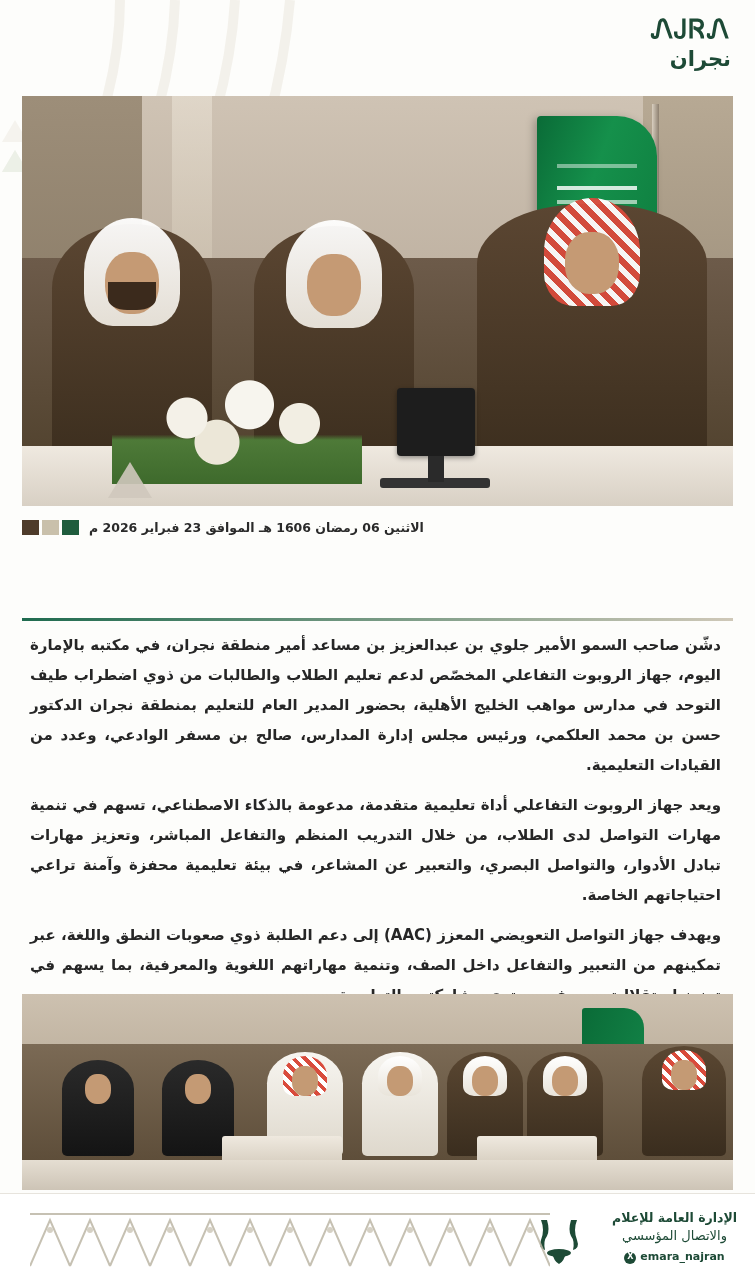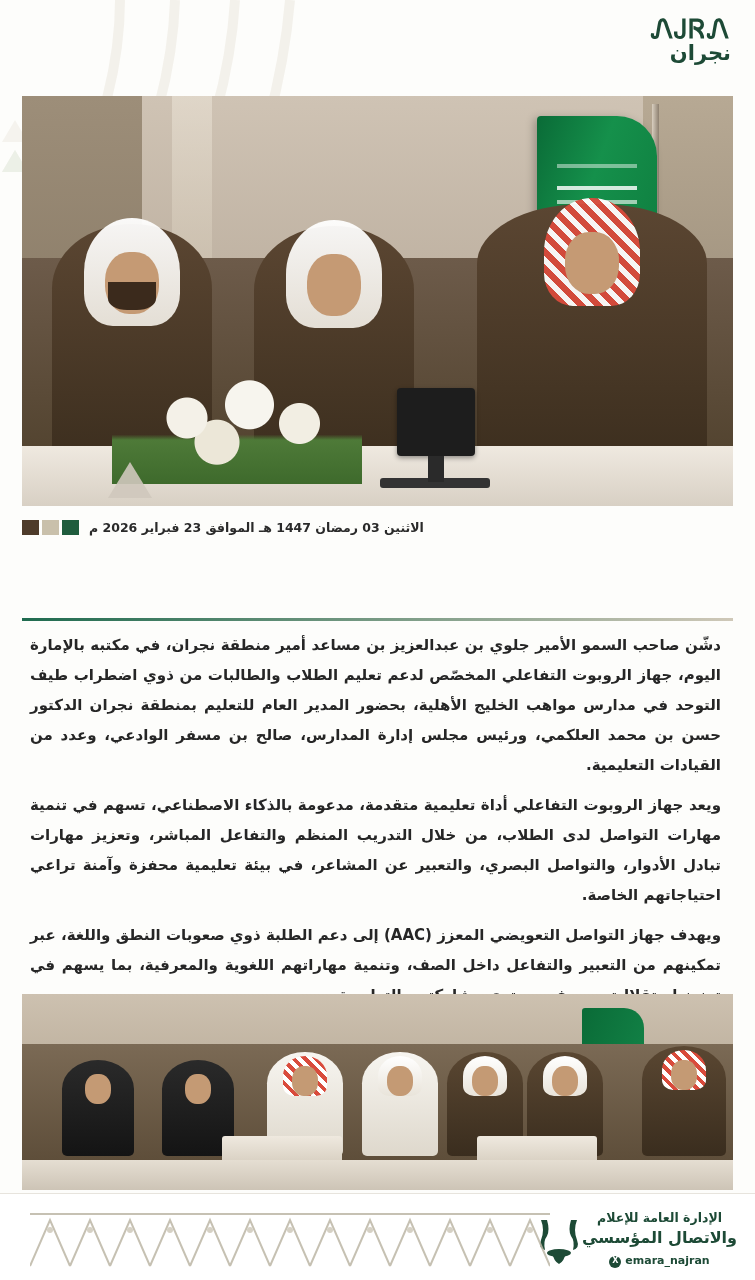--- a/index.html
+++ b/index.html
@@ -50,21 +50,21 @@
   }
   .brand-logo {
     font-size: 26px;
     letter-spacing: 2px;
     color: #1d4a36;
     font-weight: bold;
     font-family: "DejaVu Sans", sans-serif;
     direction: ltr;
   }
   .brand-name {
-    margin-top: 1px;
+    margin-top: 7px;
     font-size: 21px;
     color: #1d4a36;
     font-weight: bold;
   }
 
   
   .hero {
     position: absolute;
     top: 96px;
     left: 22px;
@@ -290,21 +290,21 @@
     background: #ffffff;
   }
   .footer-left {
     position: absolute;
     right: 18px; top: 16px;
     text-align: center;
     color: #1d4a36;
     line-height: 1.35;
   }
   .f-line1 { font-size: 12.5px; font-weight: bold; }
-  .f-line2 { font-size: 16px; font-weight: bold; }
+  .f-line2 { font-size: 13px; font-weight: normal; }
   .f-handle {
     margin-top: 6px;
     font-size: 11px;
     font-weight: bold;
     direction: ltr;
     display: flex;
     align-items: center;
     gap: 4px;
     justify-content: center;
   }
@@ -389,21 +389,21 @@
       <div class="hero-tri"></div>
     </div>
   </div>
 
   <div class="meta-row">
     <div class="swatches">
       <span class="sw" style="background:#1f5c3d"></span>
       <span class="sw" style="background:#c9c0ab"></span>
       <span class="sw" style="background:#4e3b2a"></span>
     </div>
-    <div class="date-text">الاثنين 03 رمضان 1447 هـ الموافق 23 فبراير 2026 م</div>
+    <div class="date-text">الاثنين 06 رمضان 1606 هـ الموافق 23 فبراير 2026 م</div>
   </div>
 
   <div class="rule"></div>
 
   <div class="body">
     <p>دشّن صاحب السمو الأمير جلوي بن عبدالعزيز بن مساعد أمير منطقة نجران، في مكتبه بالإمارة اليوم، جهاز الروبوت التفاعلي المخصّص لدعم تعليم الطلاب والطالبات من ذوي اضطراب طيف التوحد في مدارس مواهب الخليج الأهلية، بحضور المدير العام للتعليم بمنطقة نجران الدكتور حسن بن محمد العلكمي، ورئيس مجلس إدارة المدارس، صالح بن مسفر الوادعي، وعدد من القيادات التعليمية.</p>
     <p>ويعد جهاز الروبوت التفاعلي أداة تعليمية متقدمة، مدعومة بالذكاء الاصطناعي، تسهم في تنمية مهارات التواصل لدى الطلاب، من خلال التدريب المنظم والتفاعل المباشر، وتعزيز مهارات تبادل الأدوار، والتواصل البصري، والتعبير عن المشاعر، في بيئة تعليمية محفزة وآمنة تراعي احتياجاتهم الخاصة.</p>
     <p>ويهدف جهاز التواصل التعويضي المعزز (AAC) إلى دعم الطلبة ذوي صعوبات النطق واللغة، عبر تمكينهم من التعبير والتفاعل داخل الصف، وتنمية مهاراتهم اللغوية والمعرفية، بما يسهم في تعزيز استقلاليتهم ورفع مستوى مشاركتهم التعليمية.</p>
   </div>
 

